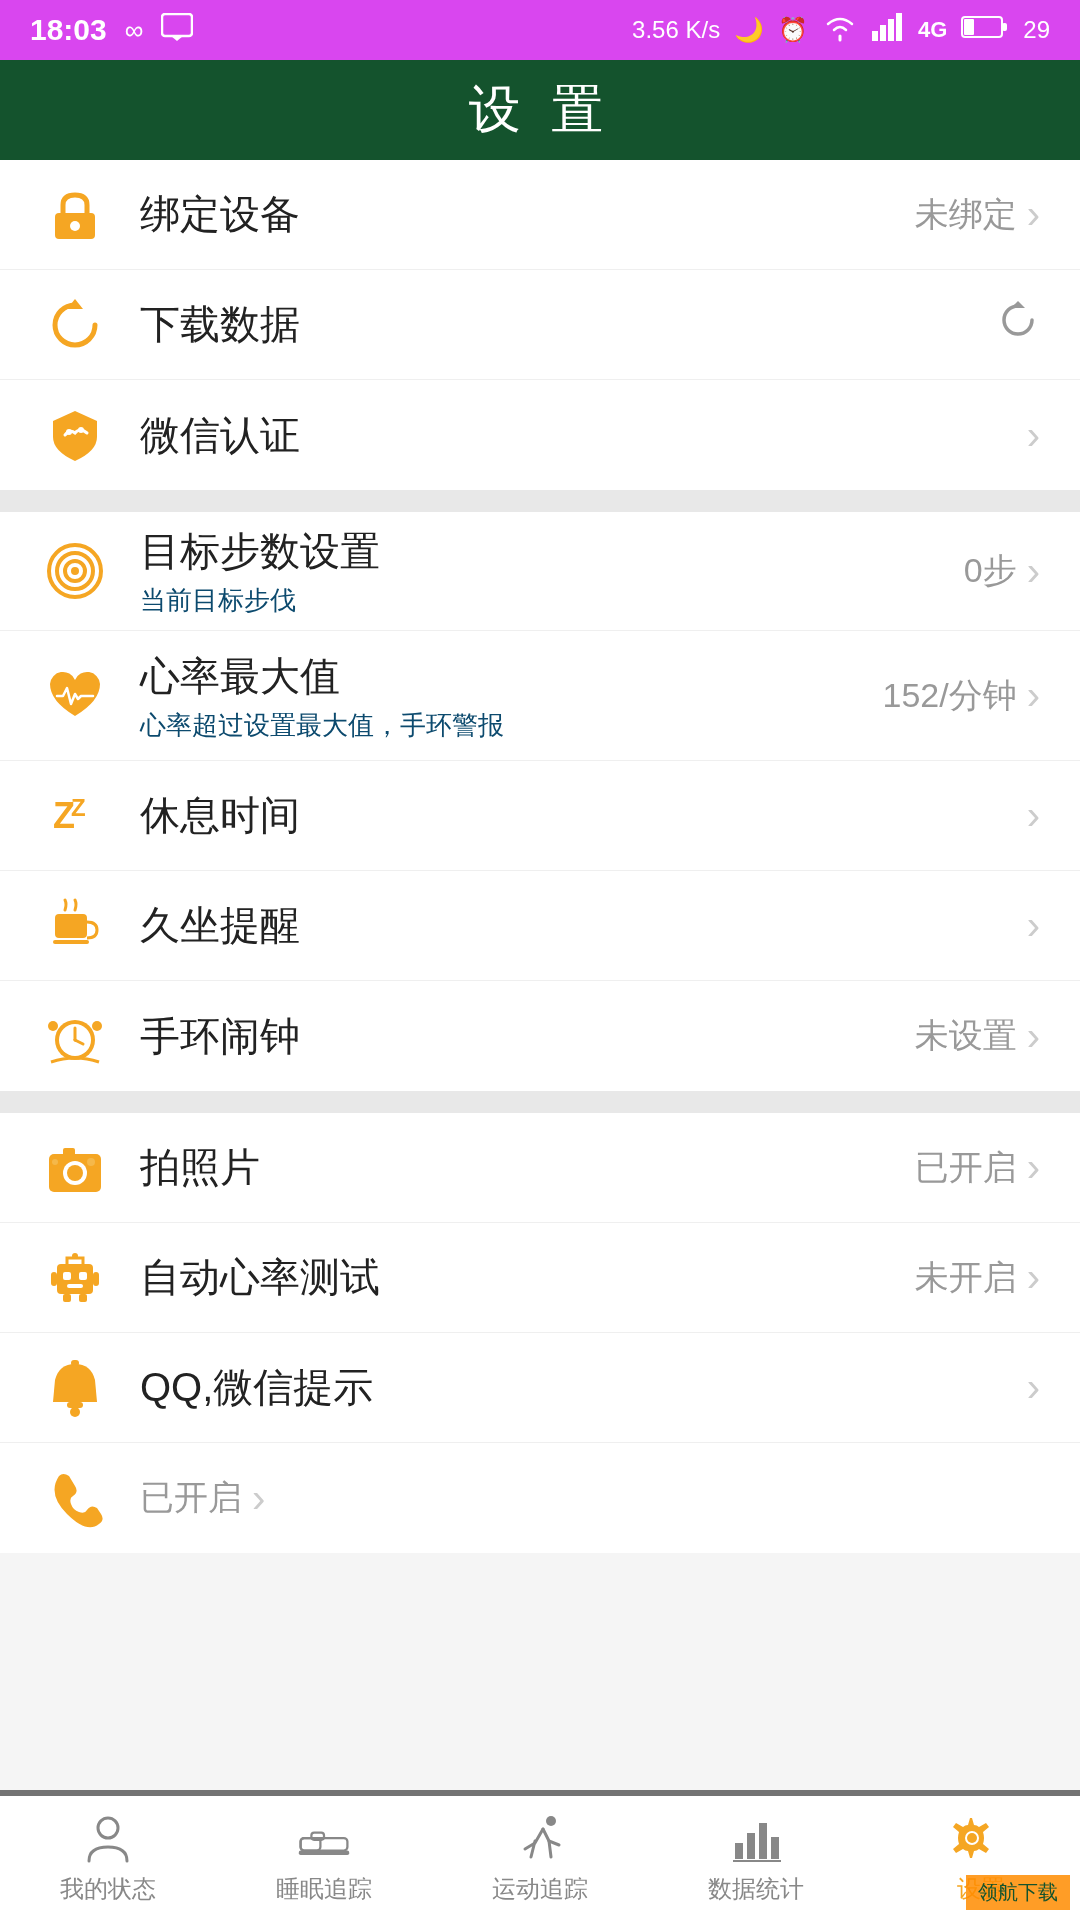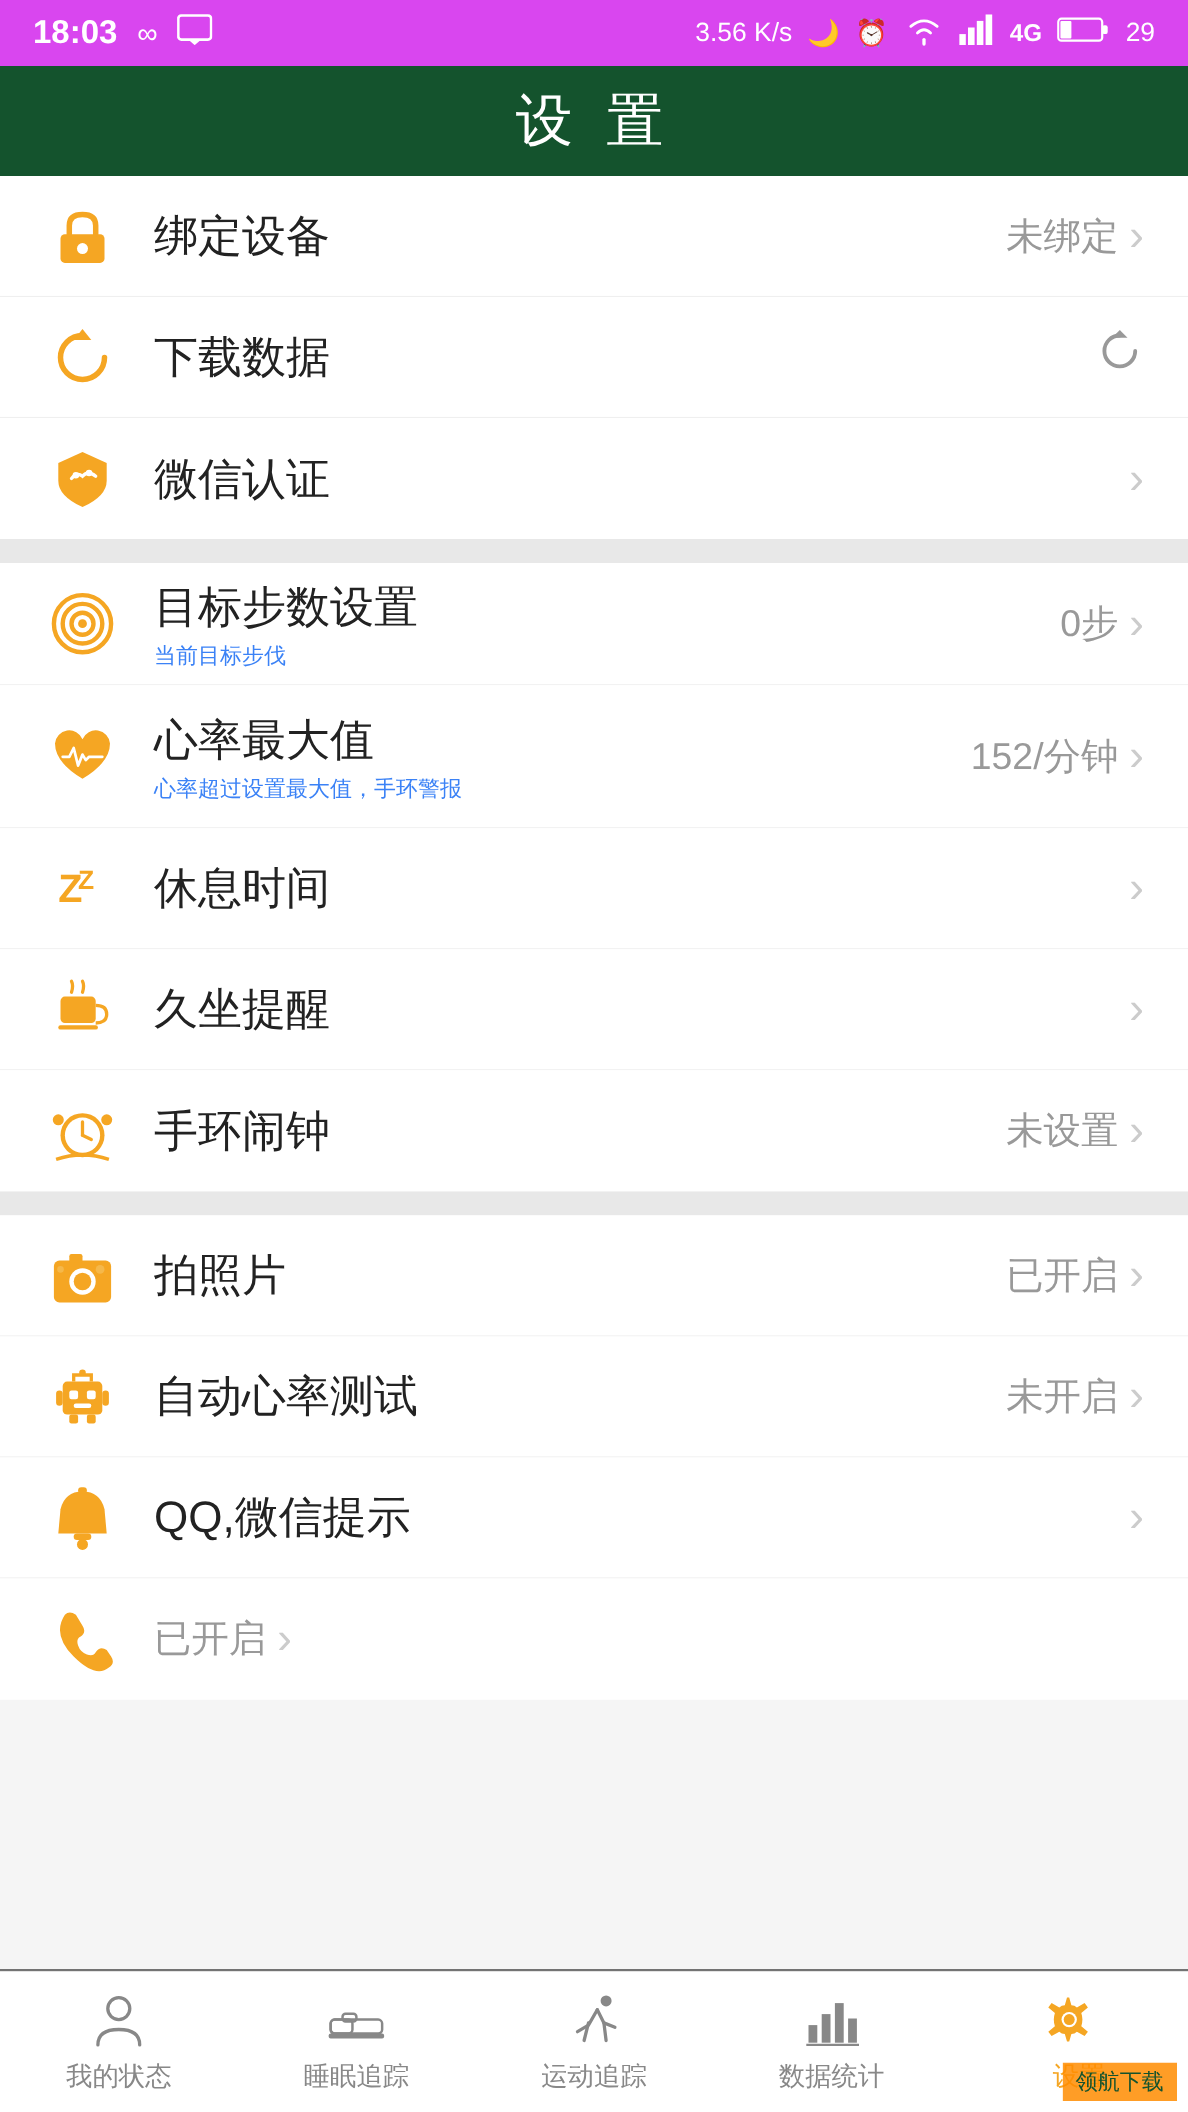--- a/index.html
+++ b/index.html
@@ -92,22 +92,22 @@
       flex: 1;
     }
 
     .item-title {
       font-size: 40px;
       color: #222;
       font-weight: 400;
     }
 
     .item-subtitle {
-      font-size: 20px;
-      color: #3b82f6;
+      font-size: 26px;
+      color: #0c4a6e;
       margin-top: 4px;
     }
 
     .item-right {
       display: flex;
       align-items: center;
       gap: 10px;
     }
 
     .item-value {
@@ -127,21 +127,21 @@
     }
 
     
     .bottom-nav {
       position: fixed;
       bottom: 0;
       left: 0;
       width: 1080px;
       height: 130px;
       background: #fff;
-      border-top: 2px solid #737373;
+      border-top: 6px solid #737373;
       display: flex;
       align-items: center;
     }
 
     .nav-item {
       flex: 1;
       display: flex;
       flex-direction: column;
       align-items: center;
       justify-content: center;

